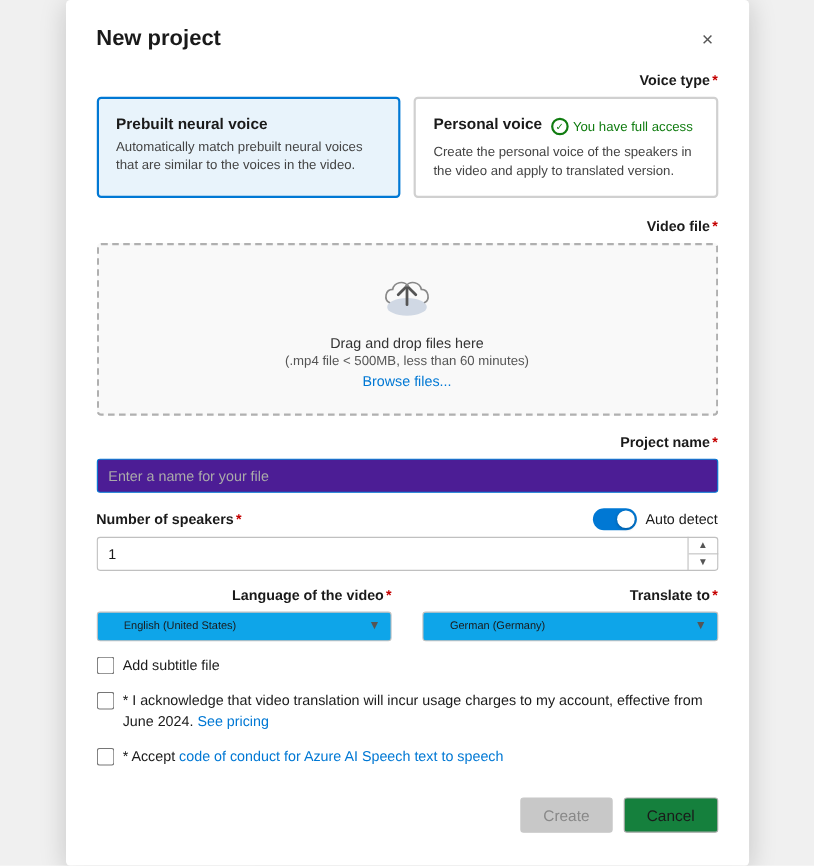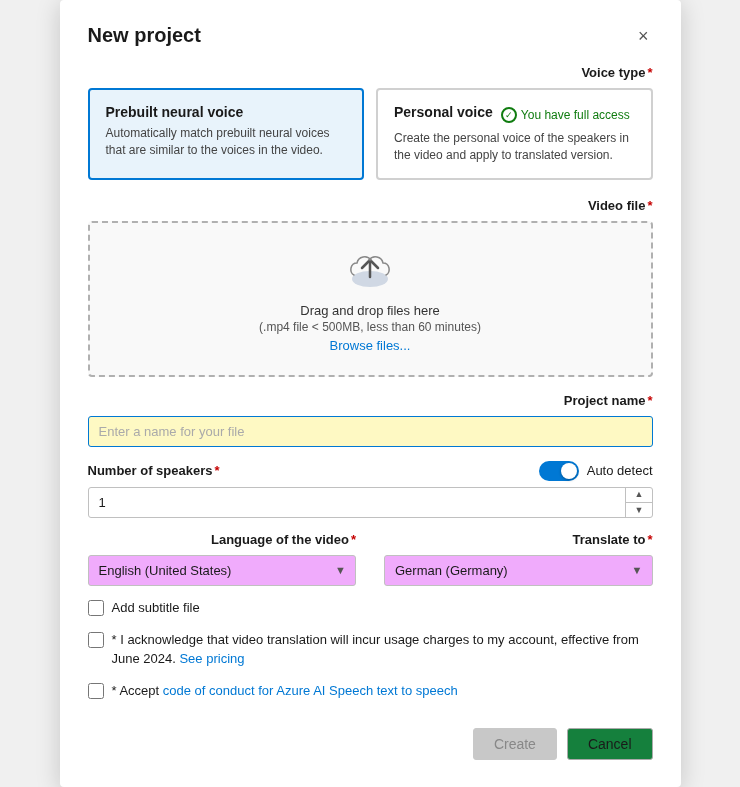--- a/index.html
+++ b/index.html
@@ -147,21 +147,21 @@
       margin-bottom: 14px;
     }
     .text-input {
       width: 100%;
       border: 1px solid #0078d4;
       border-radius: 3px;
       padding: 7px 10px;
       font-size: 13px;
       color: #888;
       outline: none;
-      background: #fef9c3;
+      background: #4c1d95;
     }
     .text-input::placeholder {
       color: #aaa;
     }
     .speakers-row {
       display: flex;
       align-items: center;
       margin-bottom: 6px;
     }
     .speakers-label {
@@ -243,25 +243,25 @@
     .lang-col {
       flex: 1;
     }
     .select-wrap {
       position: relative;
     }
     .select-input {
       width: 100%;
       border: 1px solid #c0c0c0;
       border-radius: 3px;
-      padding: 7px 32px 7px 10px;
-      font-size: 13px;
+      padding: 7px 32px 7px 24px;
+      font-size: 10px;
       color: #1a1a1a;
       outline: none;
-      background: #f0abfc;
+      background: #0ea5e9;
       appearance: none;
       cursor: pointer;
     }
     .select-arrow {
       position: absolute;
       right: 10px;
       top: 50%;
       transform: translateY(-50%);
       pointer-events: none;
       font-size: 11px;

